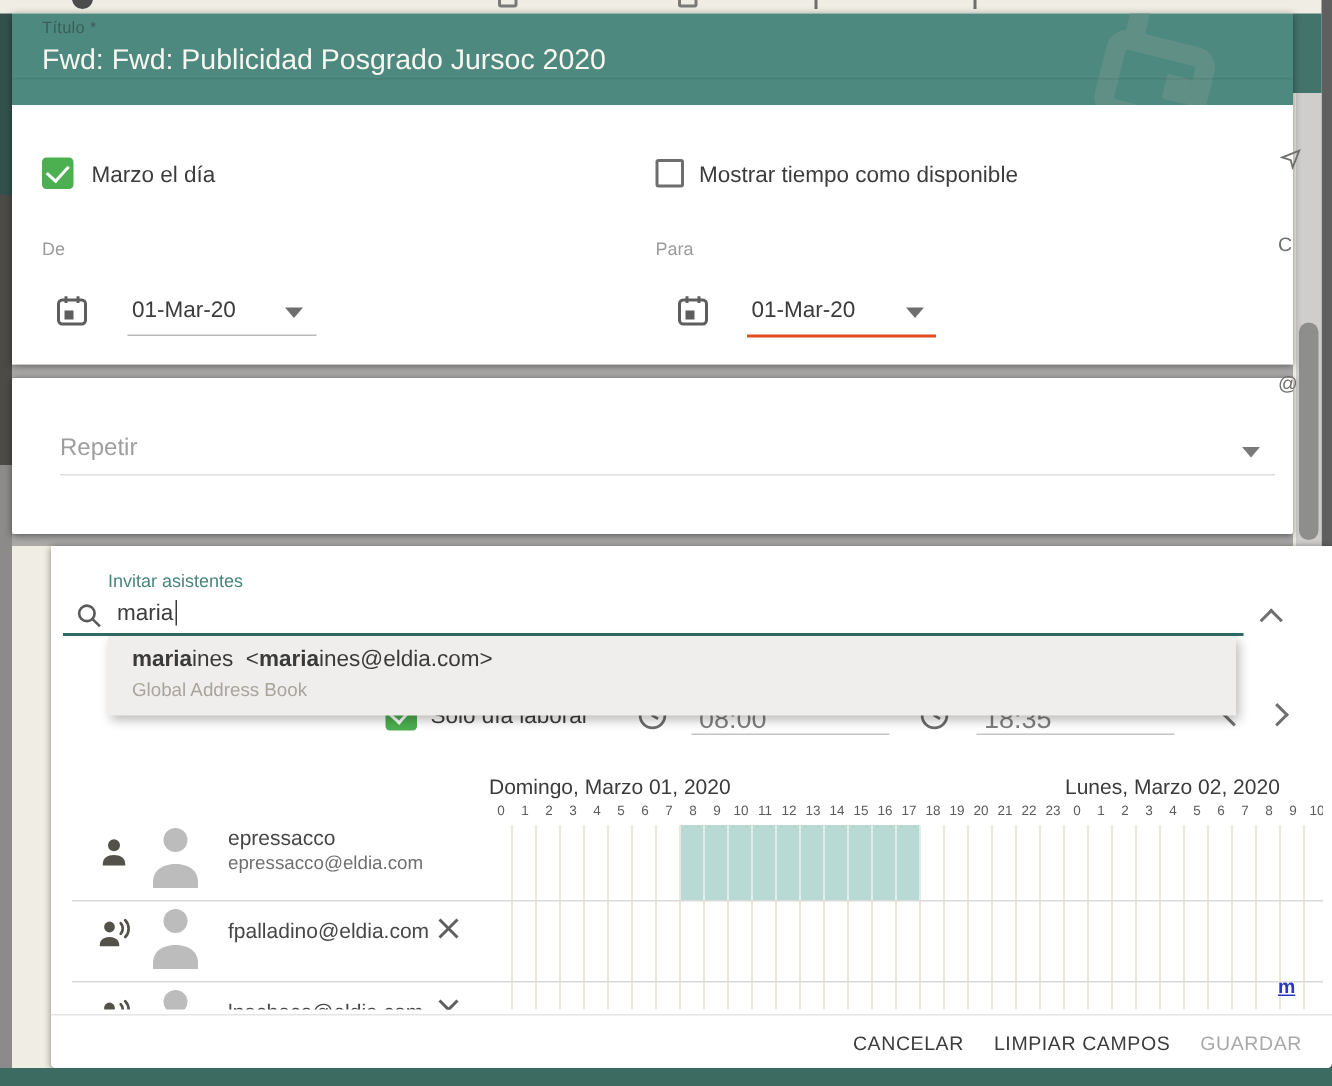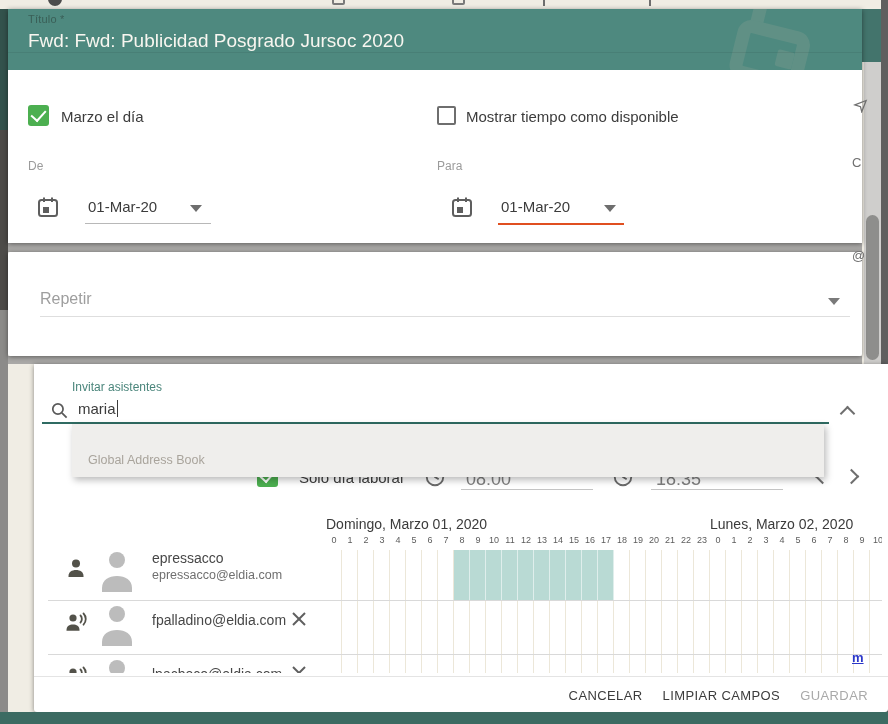--- a/index.html
+++ b/index.html
@@ -72,21 +72,21 @@
   #chev-right { left:812px; top:107px; transform:rotate(-45deg); }
   #chev-left { left:783px; top:107px; transform:rotate(135deg); }
 
   #suggest { position:absolute; left:38px; top:60px; width:752px; height:53px; background:#efeeec; box-shadow:2px 3px 7px rgba(0,0,0,.28); z-index:5; }
   #suggest-primary { position:absolute; left:16px; top:7px; font-size:15px; color:#3a3a3a; white-space:pre; }
   #suggest-secondary { position:absolute; left:16px; top:29px; font-size:12.5px; color:#a9a49c; }
 
   
   #workday-row { position:absolute; left:0; top:98px; width:854px; height:34px; z-index:1; }
   #wd-cb { left:223px; top:4px; }
-  #wd-label { left:265px; top:7px; }
+  #wd-label { left:253px; top:7px; }
   .time-text { position:absolute; font-size:18px; color:#7f7f7f; }
   .time-underline { position:absolute; height:1px; background:#c4c4c4; }
 
   
   #grid-area { position:absolute; left:292px; top:152px; width:556px; height:157px; overflow:hidden; }
   .day-label { position:absolute; top:0; font-size:14px; font-weight:500; color:#3b3b3b; white-space:nowrap; }
   .hour-num { position:absolute; top:19px; width:16px; text-align:center; font-size:9px; color:#5c5c5c; }
   #rows-layer { position:absolute; left:0; top:34px; width:556px; height:123px;
       background:repeating-linear-gradient(to right,#fff 0 15px,#ece7d9 15px 16px); }
   #busy-block { position:absolute; height:50px; top:0; background:#b9dad4; }
@@ -213,20 +213,21 @@
       <circle cx="12" cy="12" r="9" fill="none" stroke="#6b6b6b" stroke-width="2"></circle>
       <path d="M12 6.5V12l4 2.5" fill="none" stroke="#6b6b6b" stroke-width="2"></path>
     </svg>
     <div class="time-text" style="left:622px;top:7px;">18:35</div>
     <div class="time-underline" style="left:617px;top:27px;width:132px;"></div>
   </div>
   <div id="chev-left" class="chev"></div>
   <div id="chev-right" class="chev"></div>
 
   <div id="suggest">
+    <div id="suggest-primary"><span style="font-weight: 700;">maria</span><span>ines  &lt;</span><span style="font-weight: 700;">maria</span><span>ines@eldia.com&gt;</span></div>
     <div id="suggest-secondary">Global Address Book</div>
   </div>
 
   <div id="grid-area">
     <div id="rows-layer">
         <div id="busy-block" style="left: 128px; width: 160px; top: 0px;">
           <div class="inner"></div>
         </div>
       </div>
   <div class="day-label" style="left: 0px;">Domingo, Marzo 01, 2020</div>

